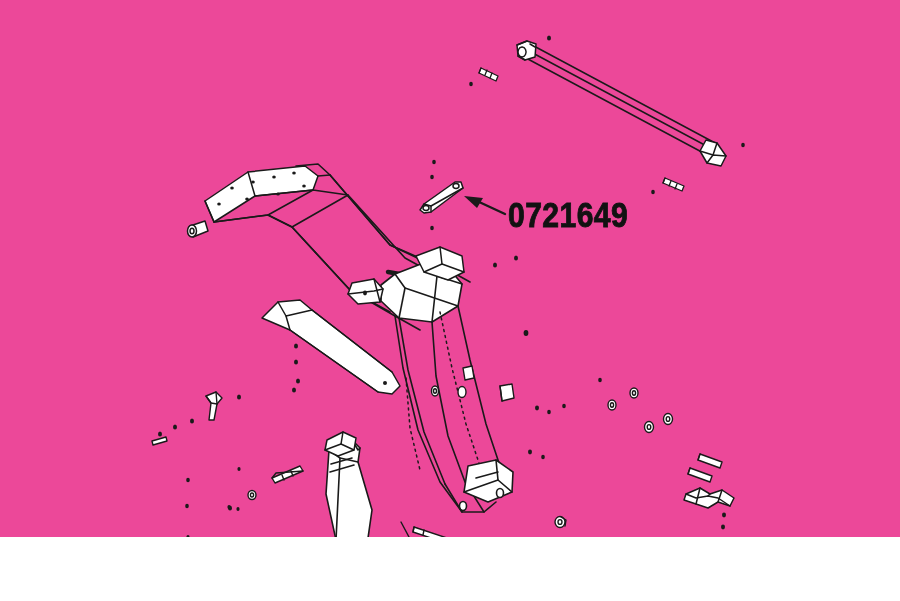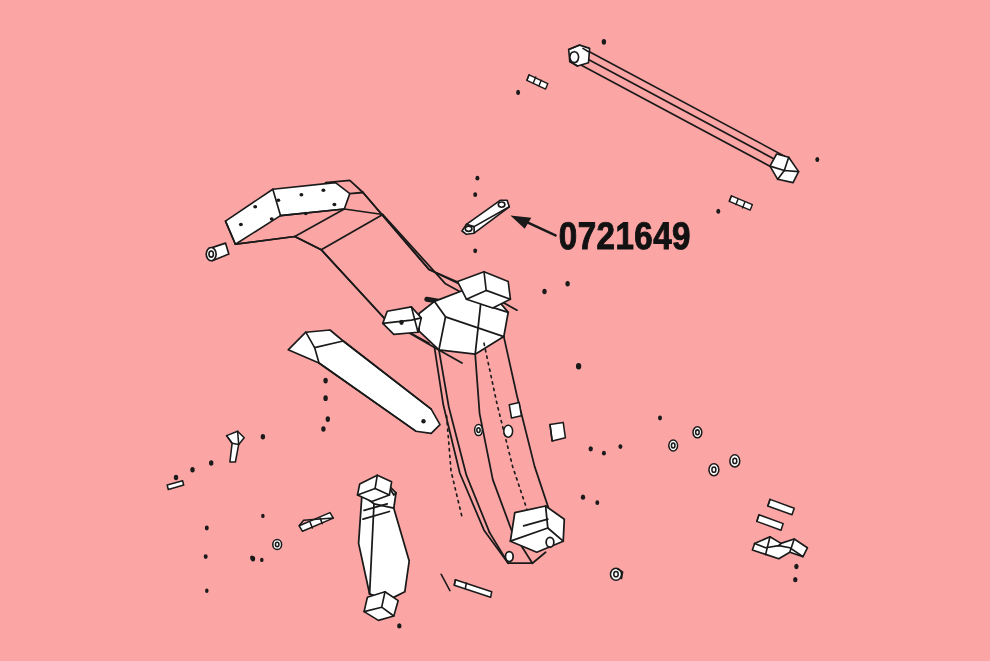--- a/index.html
+++ b/index.html
@@ -3,22 +3,22 @@
 <meta charset="utf-8">
 <style>
   html, body {
     margin: 0;
     padding: 0;
     background: #ffffff;
   }
   #page {
     position: relative;
     width: 900px;
-    height: 601px;
-    background: #fca5a5;
+    height: 537px;
+    background: #ec4899;
     overflow: hidden;
     font-family: "Liberation Sans", sans-serif;
   }
   #diagram-svg {
     position: absolute;
     left: 0;
     top: 0;
     width: 900px;
     height: 601px;
     display: block;

